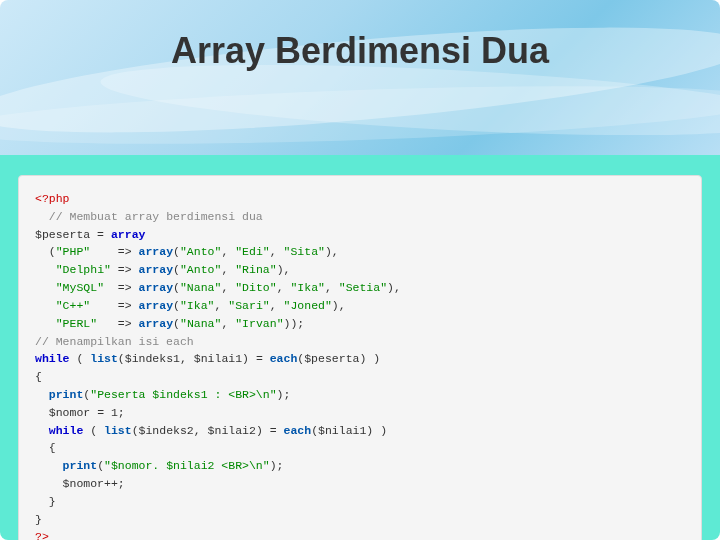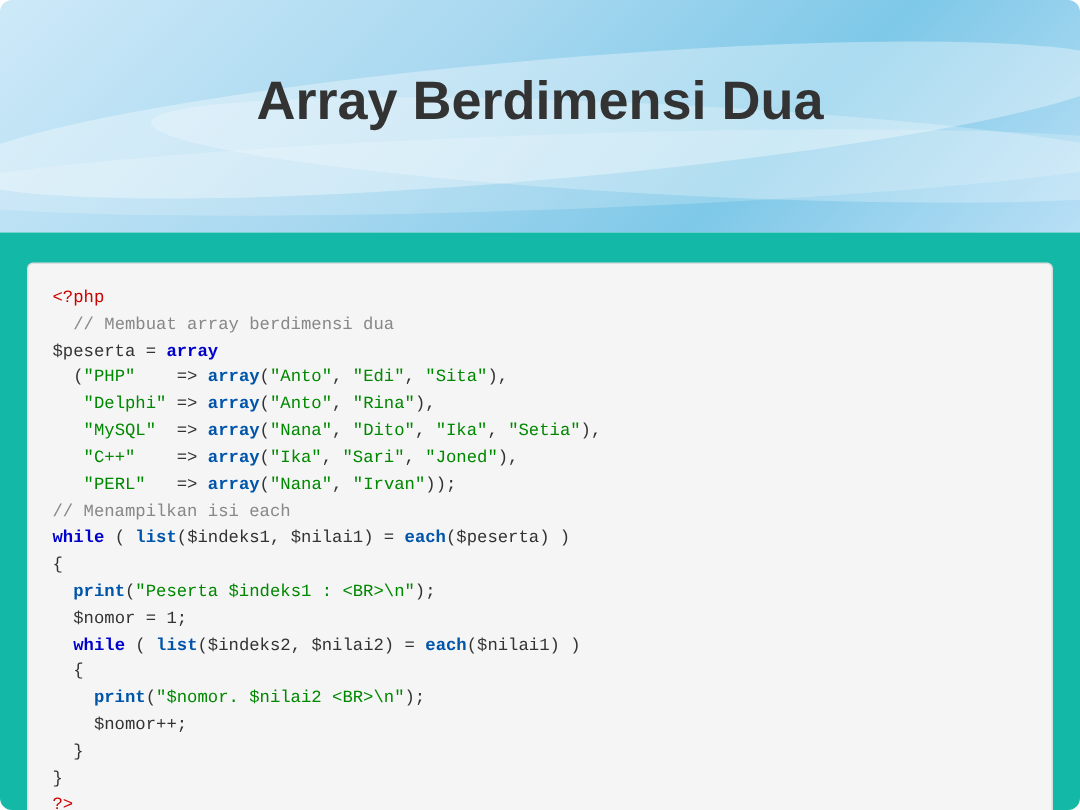--- a/index.html
+++ b/index.html
@@ -70,31 +70,30 @@
       position: absolute;
       top: 30px;
       left: 0;
       right: 0;
       text-align: center;
       font-size: 36px;
       font-weight: bold;
       color: #333;
       z-index: 10;
       font-family: Arial, sans-serif;
-      margin-top: 16px;
     }
 
     
     .content-area {
       position: absolute;
       top: 155px;
       left: 0;
       right: 0;
       bottom: 0;
-      background: #14b8a6;
+      background: #5eead4;
       padding: 20px 18px 15px 18px;
     }
 
     .code-block {
       background: #f5f5f5;
       border: 1px solid #ddd;
       border-radius: 4px;
       padding: 14px 16px;
       font-family: 'Courier New', Courier, monospace;
       font-size: 11.5px;

